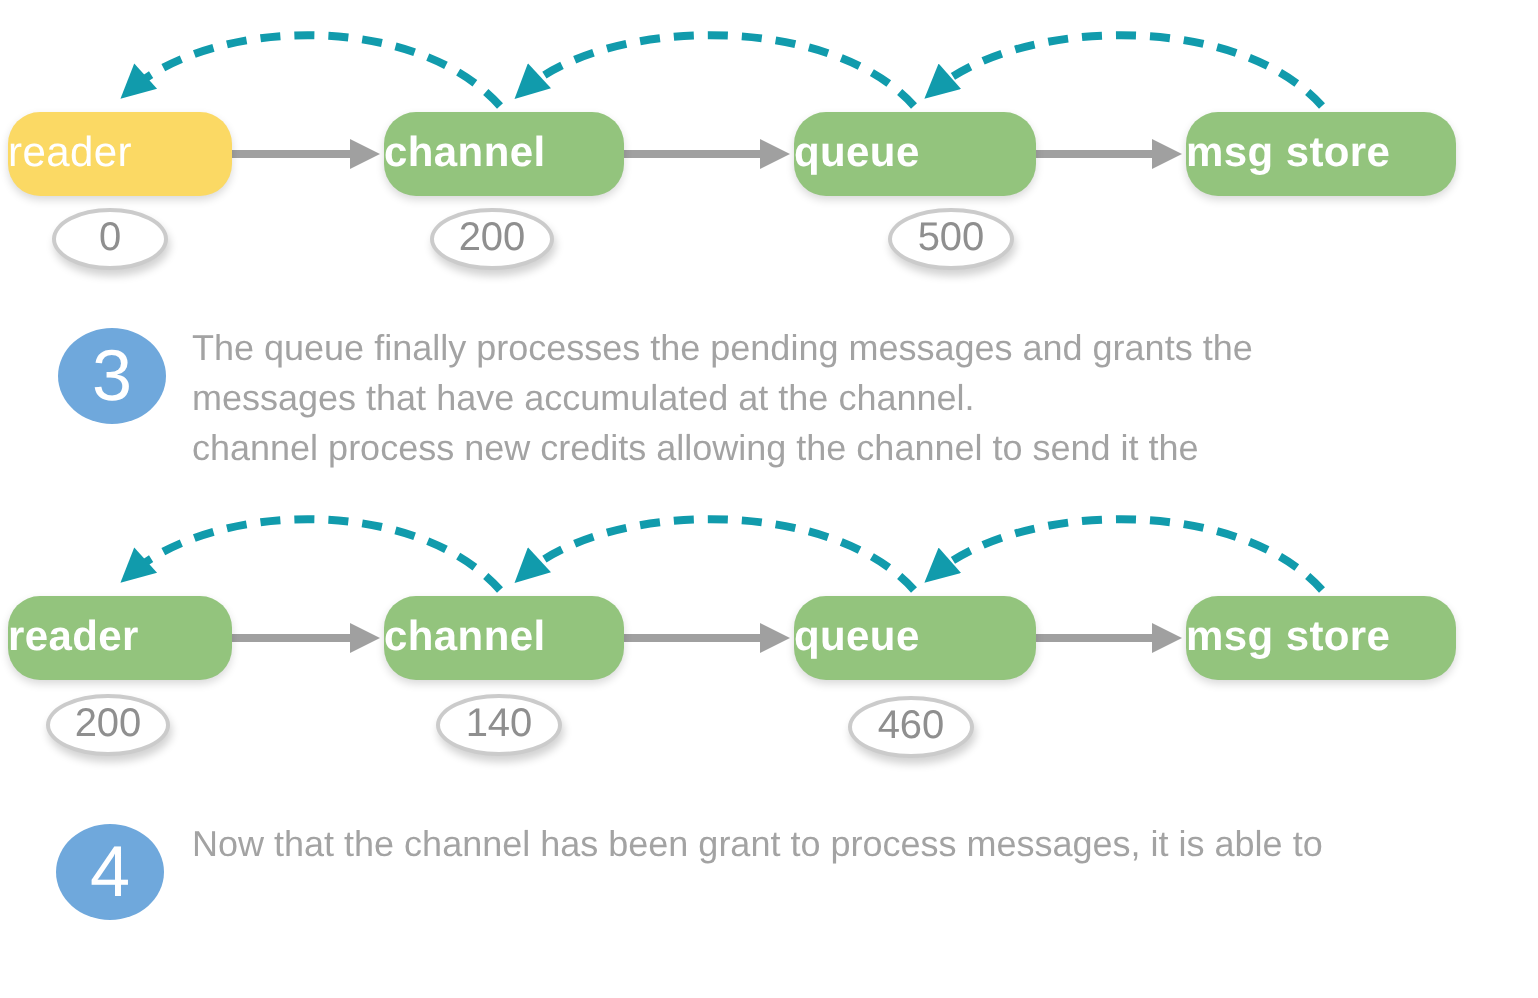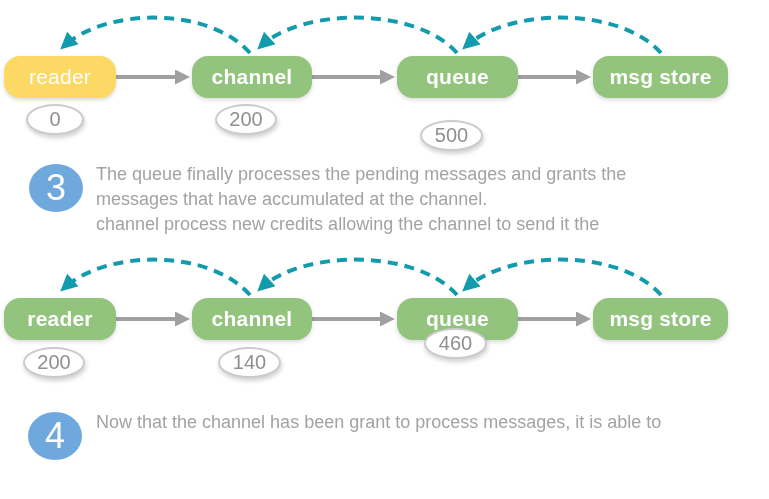--- a/index.html
+++ b/index.html
@@ -3,21 +3,21 @@
 <meta charset="utf-8">
 <style>
   html,body{margin:0;padding:0;background:#ffffff;}
   .canvas{
     position:relative;width:769px;height:499px;background:#ffffff;
     font-family:"Liberation Sans",sans-serif;overflow:hidden;
   }
   .arrows-layer{position:absolute;left:0;top:0;width:769px;height:499px;pointer-events:none;}
   .node{
     position:absolute;height:42px;border-radius:16px;
-    display:flex;align-items:center;justify-content:center;
+    display:flex;align-items:center;justify-content:flex-start;
     color:#ffffff;font-size:21px;letter-spacing:0.2px;
     box-shadow:0 2px 4px rgba(0,0,0,0.15);
   }
   .node.green{background:var(--node-green);font-weight:bold;}
   .node.yellow{background:var(--node-yellow);}
   .badge{
     position:absolute;background:#ffffff;
     border:2px solid var(--badge-border);border-radius:50%;
     display:flex;align-items:center;justify-content:center;
     color:var(--badge-text);font-size:20px;
@@ -80,21 +80,21 @@
   <div class="node green" style="left:593px;top:56px;width:135px;">
       <span>msg store</span>
     </div>
 
   <div class="badge" style="left:26px;top:104px;width:58px;height:31px;">
       <span>0</span>
     </div>
   <div class="badge" style="left:215px;top:104px;width:62px;height:31px;">
       <span>200</span>
     </div>
-  <div class="badge" style="left:420px;top:104px;width:63px;height:31px;margin-top:16px;">
+  <div class="badge" style="left:444px;top:104px;width:63px;height:31px;">
       <span>500</span>
     </div>
 
   <div class="step-circle" style="left:29px;top:164px;">
       <span>3</span>
     </div>
   <div class="step-text" style="top:162px;">
     <div>The queue finally processes the pending messages and grants the</div>
     <div>messages that have accumulated at the channel.</div>
     <div>channel process new credits allowing the channel to send it the</div>
@@ -112,21 +112,21 @@
   <div class="node green" style="left:593px;top:298px;width:135px;">
       <span>msg store</span>
     </div>
 
   <div class="badge" style="left:23px;top:347px;width:62px;height:31px;">
       <span>200</span>
     </div>
   <div class="badge" style="left:218px;top:347px;width:63px;height:31px;">
       <span>140</span>
     </div>
-  <div class="badge" style="left:424px;top:328px;width:63px;height:31px;">
+  <div class="badge" style="left:424px;top:348px;width:63px;height:31px;">
       <span>460</span>
     </div>
 
   <div class="step-circle" style="left:28px;top:412px;">
       <span>4</span>
     </div>
   <div class="step-text" style="top:410px;">
     <div>Now that the channel has been grant to process messages, it is able to</div>
   </div>
 

